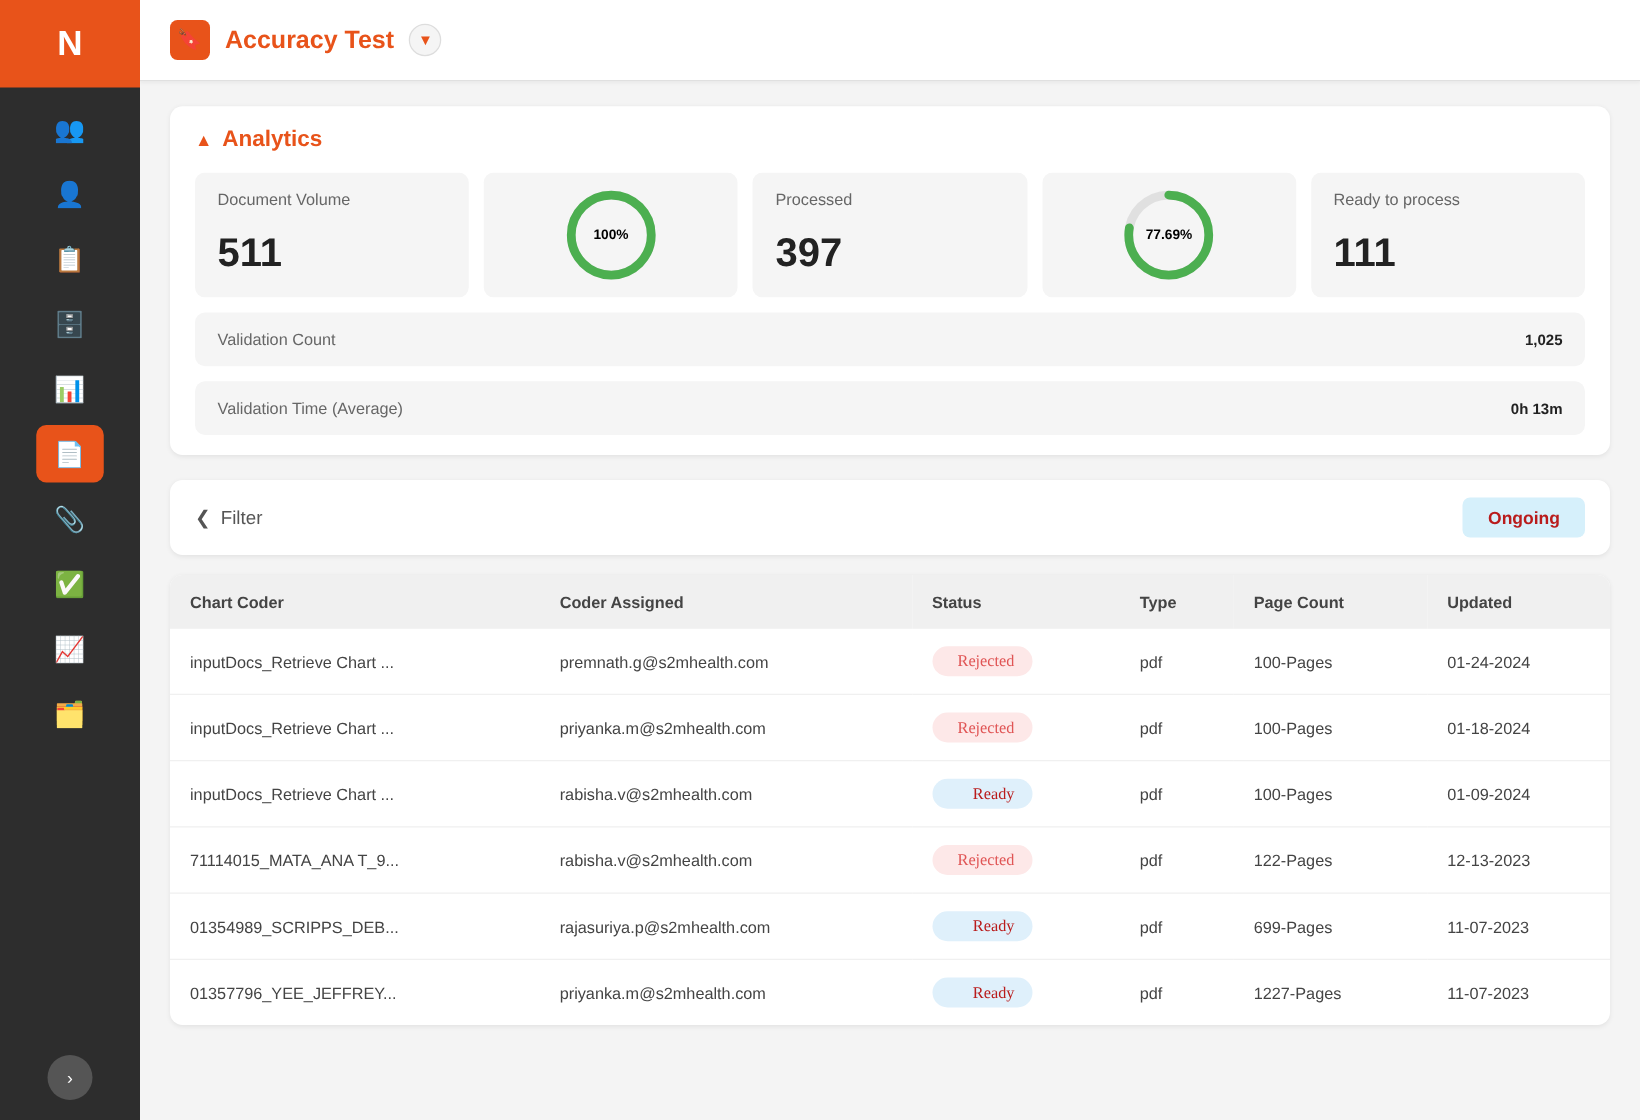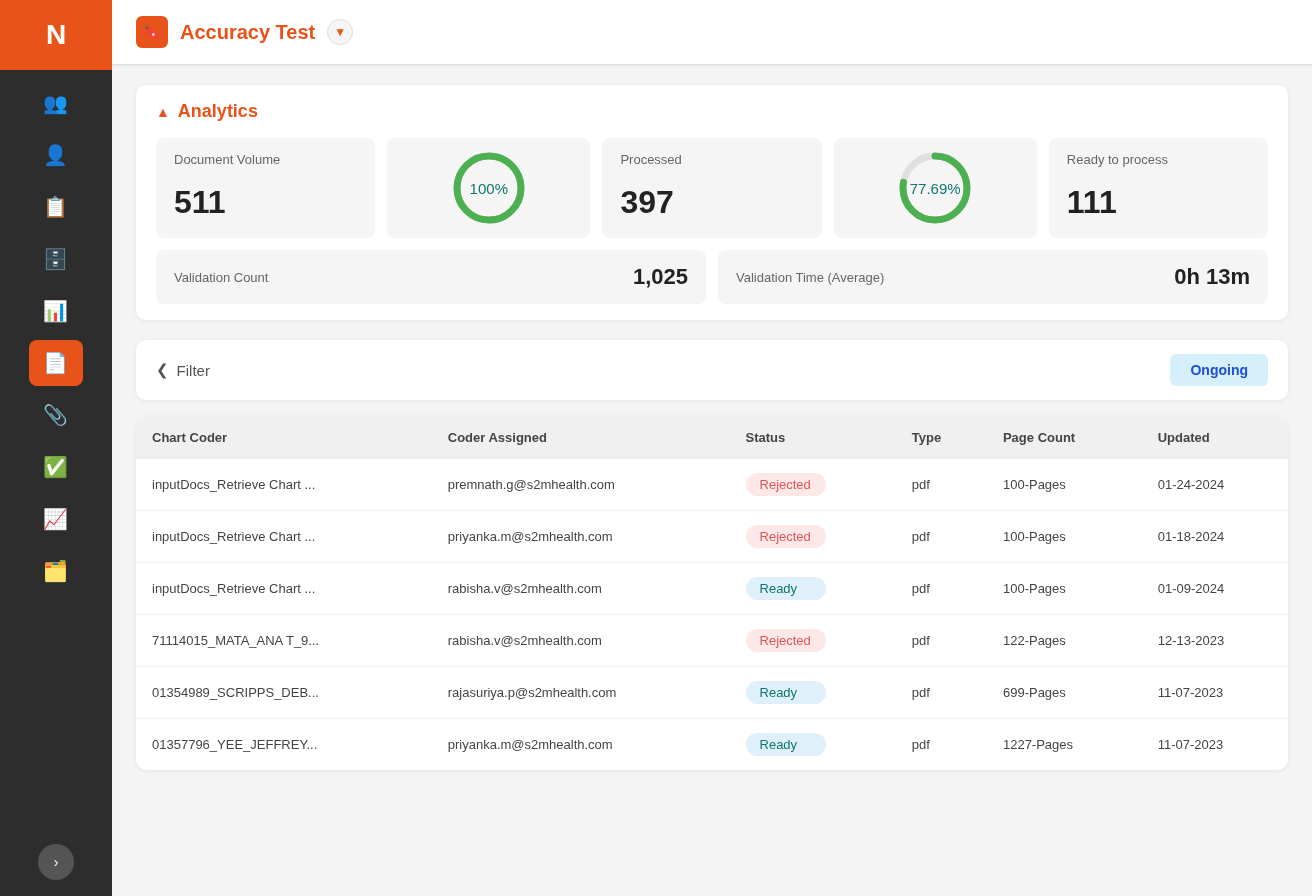--- a/index.html
+++ b/index.html
@@ -174,47 +174,48 @@
       position: relative;
     }
     .circle-container svg {
       transform: rotate(-90deg);
     }
     .circle-text {
       position: absolute;
       top: 50%;
       left: 50%;
       transform: translate(-50%, -50%);
-      font-size: 15px;
-      font-weight: 400;
-      color: #0f766e;
+      font-size: 11px;
+      font-weight: 700;
+      color: #000000;
     }
 
     
     .stats-row {
       display: flex;
       gap: 12px;
+      flex-direction: column;
     }
     .stat-card {
       background: #f5f5f5;
       border-radius: 8px;
       padding: 14px 18px;
       flex: 1;
       display: flex;
       align-items: center;
       gap: 16px;
       min-width: 0;
     }
     .stat-label {
       font-size: 13px;
       color: #666;
       white-space: nowrap;
     }
     .stat-value {
-      font-size: 22px;
+      font-size: 12px;
       font-weight: 700;
       color: #222;
       margin-left: auto;
     }
 
     
     .filter-section {
       background: white;
       border-radius: 10px;
       padding: 14px 20px;
@@ -227,21 +228,21 @@
     .filter-label {
       display: flex;
       align-items: center;
       gap: 8px;
       font-size: 15px;
       color: #555;
       cursor: pointer;
     }
     .ongoing-btn {
       background: #d6f0fb;
-      color: #1d4ed8;
+      color: #b91c1c;
       border: none;
       border-radius: 6px;
       padding: 8px 20px;
       font-size: 14px;
       font-weight: 600;
       cursor: pointer;
     }
 
     
     .table-container {
@@ -272,30 +273,31 @@
       padding: 14px 16px;
       font-size: 13px;
       color: #444;
     }
     .status-badge {
       display: inline-block;
       padding: 4px 14px;
       border-radius: 14px;
       font-size: 13px;
       font-weight: 500;
-      text-align: left;
+      text-align: right;
       min-width: 80px;
+      font-family: Liberation Serif, serif;
     }
     .status-rejected {
       background: #fde8e8;
       color: #e05555;
     }
     .status-ready {
       background: #dff0fb;
-      color: #0f766e;
+      color: #b91c1c;
     }
   </style>
 </head>
 <body>
 
 <div class="sidebar">
   <div class="sidebar-logo">
     <span>N</span>
   </div>
   <div class="sidebar-nav">

